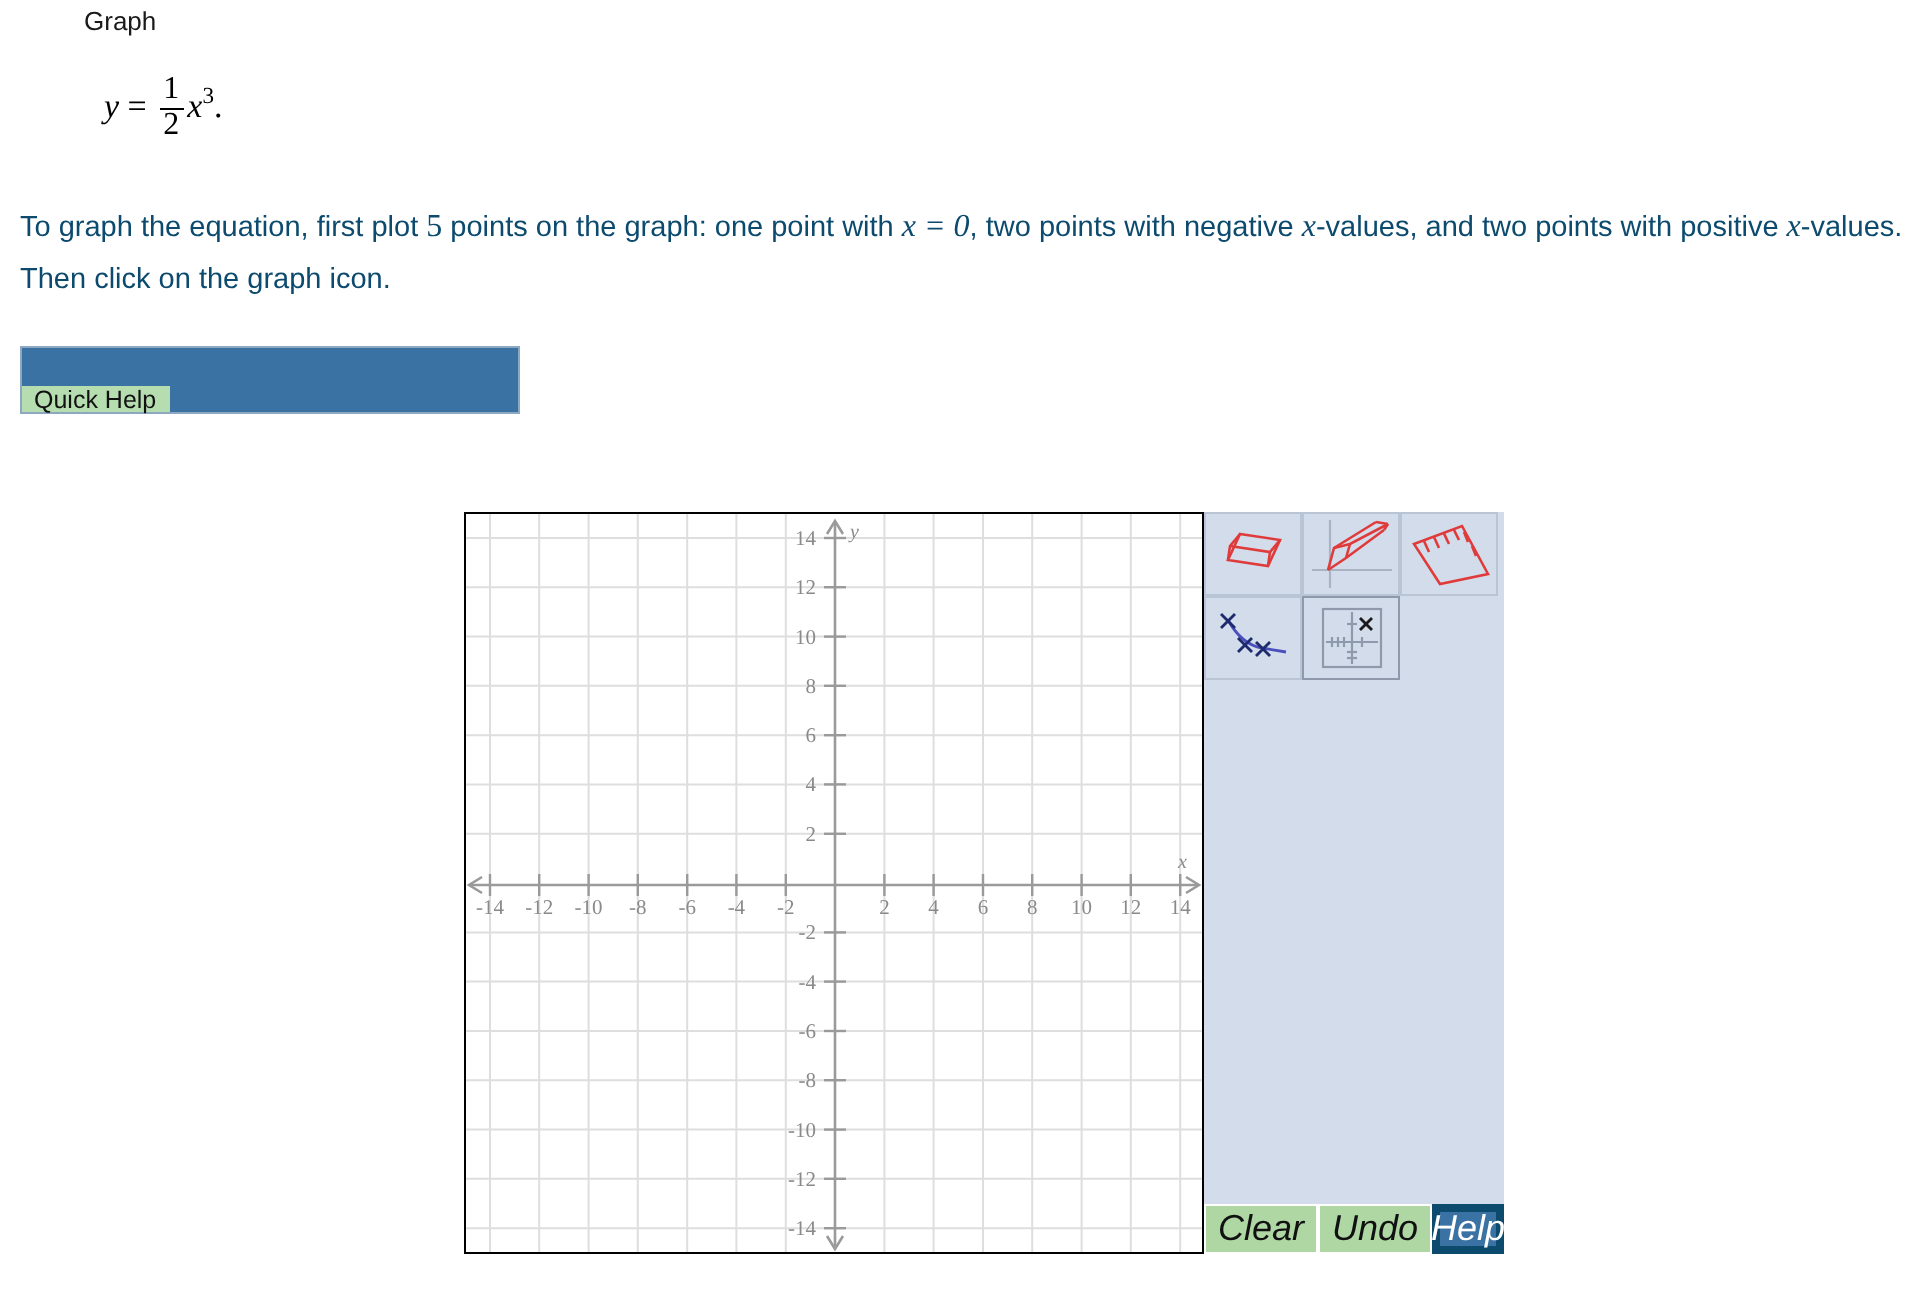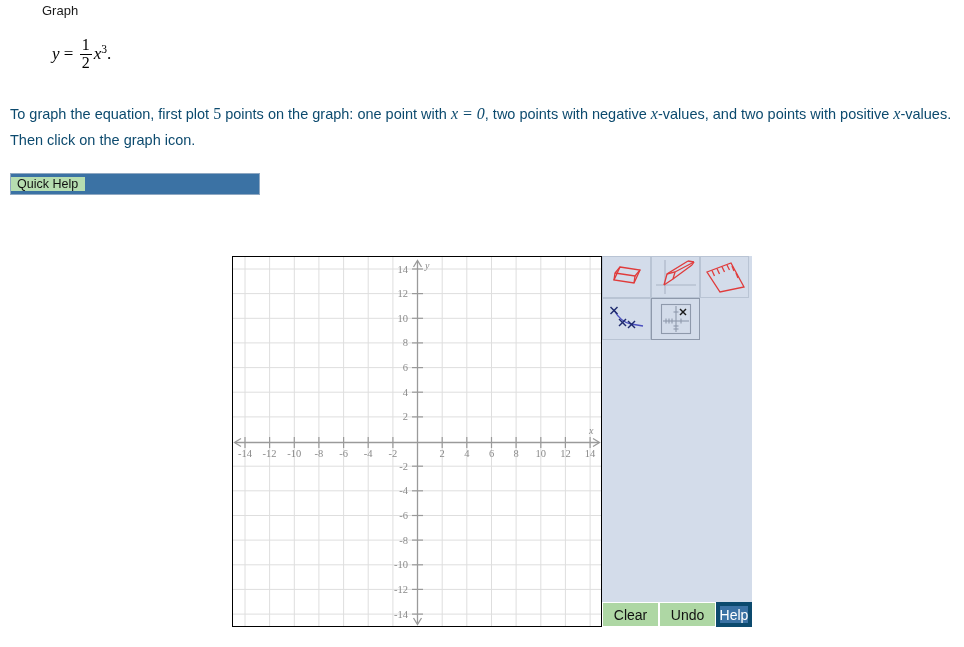--- a/index.html
+++ b/index.html
@@ -72,24 +72,24 @@
   
   #quick-help {
     position: absolute;
     left: 10px;
     top: 173px;
     width: 248px;
     border: 1px solid #8fa8c2;
     background: #ffffff;
   }
   #quick-help-bar {
-    height: 20px;
+    height: 32px;
     background: #3b72a4;
     display: flex;
-    align-items: center;
+    align-items: flex-end;
   }
   #quick-help-tab {
     background: #b6ddb0;
     color: #111;
     font-size: 12.5px;
     padding: 1px 7px 0 6px;
     display: flex;
     align-items: center;
     line-height: 1;
   }
@@ -157,28 +157,29 @@
   .tool-cell.sel { border: 1px solid #8e99ab; }
 
   #button-row {
     position: absolute;
     left: 0;
     bottom: 0;
     display: flex;
   }
   .gbtn {
     height: 25px;
-    font-size: 14px;
+    font-size: 18px;
     font-family: "Liberation Sans", sans-serif;
     display: flex;
     align-items: center;
     justify-content: center;
     box-sizing: border-box;
     cursor: pointer;
     color: #111;
+    font-style: italic;
   }
   .gbtn.green {
     background: #aed7a4;
     border: 1px solid #ffffff;
     width: 57px;
   }
   .gbtn.blue {
     background: #3b72a4;
     color: #ffffff;
     border: 4px solid #0c4a6e;

